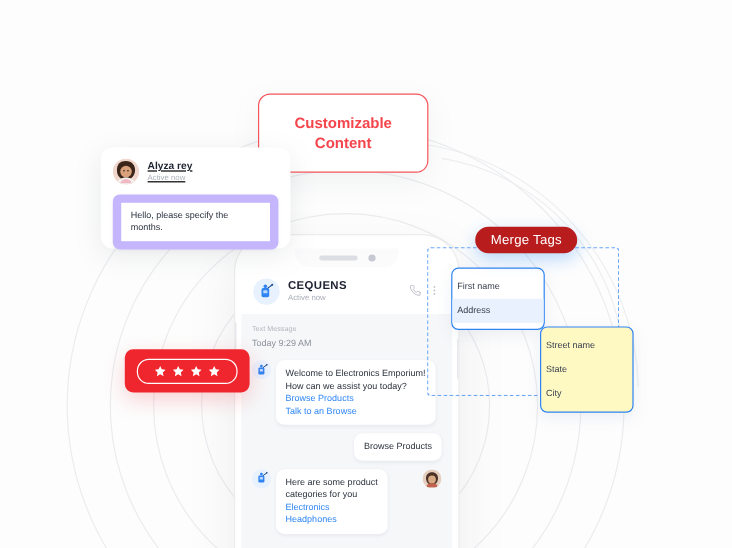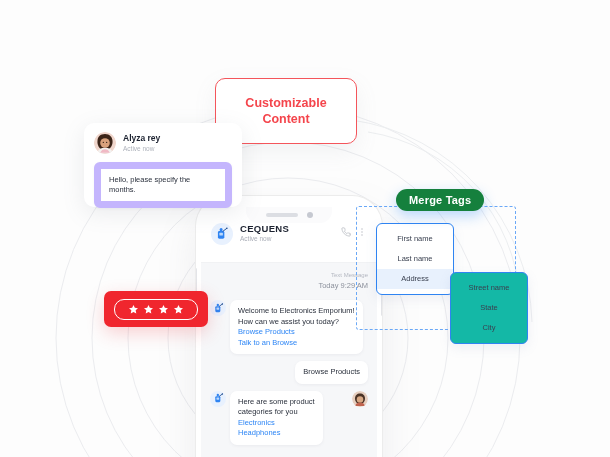--- a/index.html
+++ b/index.html
@@ -34,35 +34,35 @@
   .speaker{width:32px;height:4px;border-radius:3px;background:#dcdee3;}
   .camera{width:6px;height:6px;border-radius:50%;background:#c6c9d1;}
   .vol-btn{position:absolute;left:-2px;width:3px;border-radius:2px;background:#e3e4e8;}
   .vol-1{top:72px;height:26px;}
   .vol-2{top:104px;height:26px;}
   .pwr-btn{position:absolute;right:-2px;top:86px;width:3px;height:34px;border-radius:2px;background:#e3e4e8;}
 
   
   .chat-header{
     position:absolute;left:0;right:0;top:22px;height:40px;background:#fff;
-    display:flex;padding:0 10px;box-sizing:border-box;
+    display:flex;align-items:center;padding:0 10px;box-sizing:border-box;
     border-bottom:1px solid #f1f2f4;
   }
   .bot-av{width:22px;height:22px;border-radius:50%;background:#e8f1fe;
           display:flex;align-items:center;justify-content:center;flex:0 0 auto;}
   .hdr-txt{margin-left:7px;flex:1 1 auto;min-width:0;}
   .hdr-name{font-size:9.5px;font-weight:bold;color:#1c2230;letter-spacing:.3px;line-height:11px;}
   .hdr-sub{font-size:6.5px;color:#a9adb7;line-height:9px;}
   .hdr-ico{margin-left:6px;opacity:.45;}
 
   .chat-body{
     position:absolute;left:0;right:0;top:62px;bottom:0;background:#f6f7f9;
     padding:8px 9px 0;box-sizing:border-box;
   }
-  .msg-divider{text-align:right;margin-bottom:9px;}
+  .msg-divider{text-align:left;margin-bottom:9px;}
   .msg-divider .t1{font-size:6px;color:#b4b8c1;line-height:9px;}
   .msg-divider .t2{font-size:7.5px;color:#8c919c;line-height:11px;}
 
   .row{display:flex;align-items:flex-start;margin-bottom:7px;}
   .row.right{justify-content:flex-end;}
   .row-av{width:16px;height:16px;border-radius:50%;background:#e8f1fe;
           display:flex;align-items:center;justify-content:center;flex:0 0 auto;margin-right:4px;}
   .bubble{
     background:#fff;border-radius:7px;padding:6px 8px;
     box-shadow:0 1px 3px rgba(110,115,130,.09);
@@ -83,21 +83,21 @@
 
   
   .agent-card{
     position:absolute;left:84px;top:123px;width:158px;height:84px;
     background:#fff;border-radius:10px;z-index:7;
     box-shadow:0 6px 22px rgba(120,125,140,.14);
     padding:9px 10px;box-sizing:border-box;
   }
   .agent-top{display:flex;align-items:center;}
   .agent-av{width:22px;height:22px;border-radius:50%;overflow:hidden;flex:0 0 auto;}
-  .agent-meta{margin-left:7px;}
+  .agent-meta{margin-left:7px;text-decoration:underline;}
   .agent-name{font-size:8.5px;font-weight:bold;color:#1c2230;line-height:11px;}
   .agent-sub{font-size:6.5px;color:#aeb2bb;line-height:9px;}
   .agent-bubble{
     margin-top:8px;background:#fff;border:7px solid #c4b5fd;border-radius:6px;
     padding:6px 8px;font-size:7.5px;color:#2b313d;line-height:10px;
     box-shadow:0 1px 3px rgba(120,125,140,.07);
   }
 
   
   .rating{
@@ -111,37 +111,37 @@
     display:flex;align-items:center;justify-content:center;gap:4px;
   }
 
   
   .mt-dash{
     position:absolute;left:356px;top:206px;width:158px;height:122px;
     border:1.3px dashed #6aa8f7;border-radius:3px;z-index:4;
   }
   .mt-pill{
     position:absolute;left:396px;top:189px;padding:5px 13px;
-    background:#15803d;border-radius:13px;color:#fff;
-    font-size:11px;font-weight:bold;z-index:9;letter-spacing:.2px;
+    background:#b91c1c;border-radius:13px;color:#fff;
+    font-size:11px;font-weight:normal;z-index:9;letter-spacing:.2px;
     box-shadow:0 5px 14px rgba(26,126,245,.30);
   }
   .mt-list{
     position:absolute;left:376px;top:223px;width:78px;
     background:#fff;border:1.3px solid #2f84f2;border-radius:6px;z-index:8;
     padding:5px 0;box-sizing:border-box;
     box-shadow:0 4px 12px rgba(120,140,180,.12);
   }
   .mt-item{
-    font-size:7.5px;color:#3a4150;text-align:center;padding:5px 4px;line-height:10px;
+    font-size:7.5px;color:#3a4150;text-align:left;padding:5px 4px;line-height:10px;
   }
   .mt-item.sel{background:#e8f1fd;}
   .mt-sub{
     position:absolute;left:450px;top:272px;width:78px;
-    background:#14b8a6;border:1.3px solid #2f84f2;border-radius:6px;z-index:10;
+    background:#fef9c3;border:1.3px solid #2f84f2;border-radius:6px;z-index:10;
     padding:5px 0;box-sizing:border-box;
     box-shadow:0 4px 12px rgba(120,140,180,.12);
   }
 </style>
 </head>
 <body>
 
 <div class="stage">
 
   <svg class="bg-arcs" width="610" height="457" viewBox="0 0 610 457" fill="none">
@@ -302,21 +302,20 @@
         </svg>
     </div>
   </div>
 
   <div class="mt-dash"></div>
 
   <div class="mt-pill">Merge Tags</div>
 
   <div class="mt-list">
     <div class="mt-item">First name</div>
-    <div class="mt-item">Last name</div>
     <div class="mt-item sel">Address</div>
   </div>
 
   <div class="mt-sub">
     <div class="mt-item">Street name</div>
     <div class="mt-item">State</div>
     <div class="mt-item">City</div>
   </div>
 
 </div>

